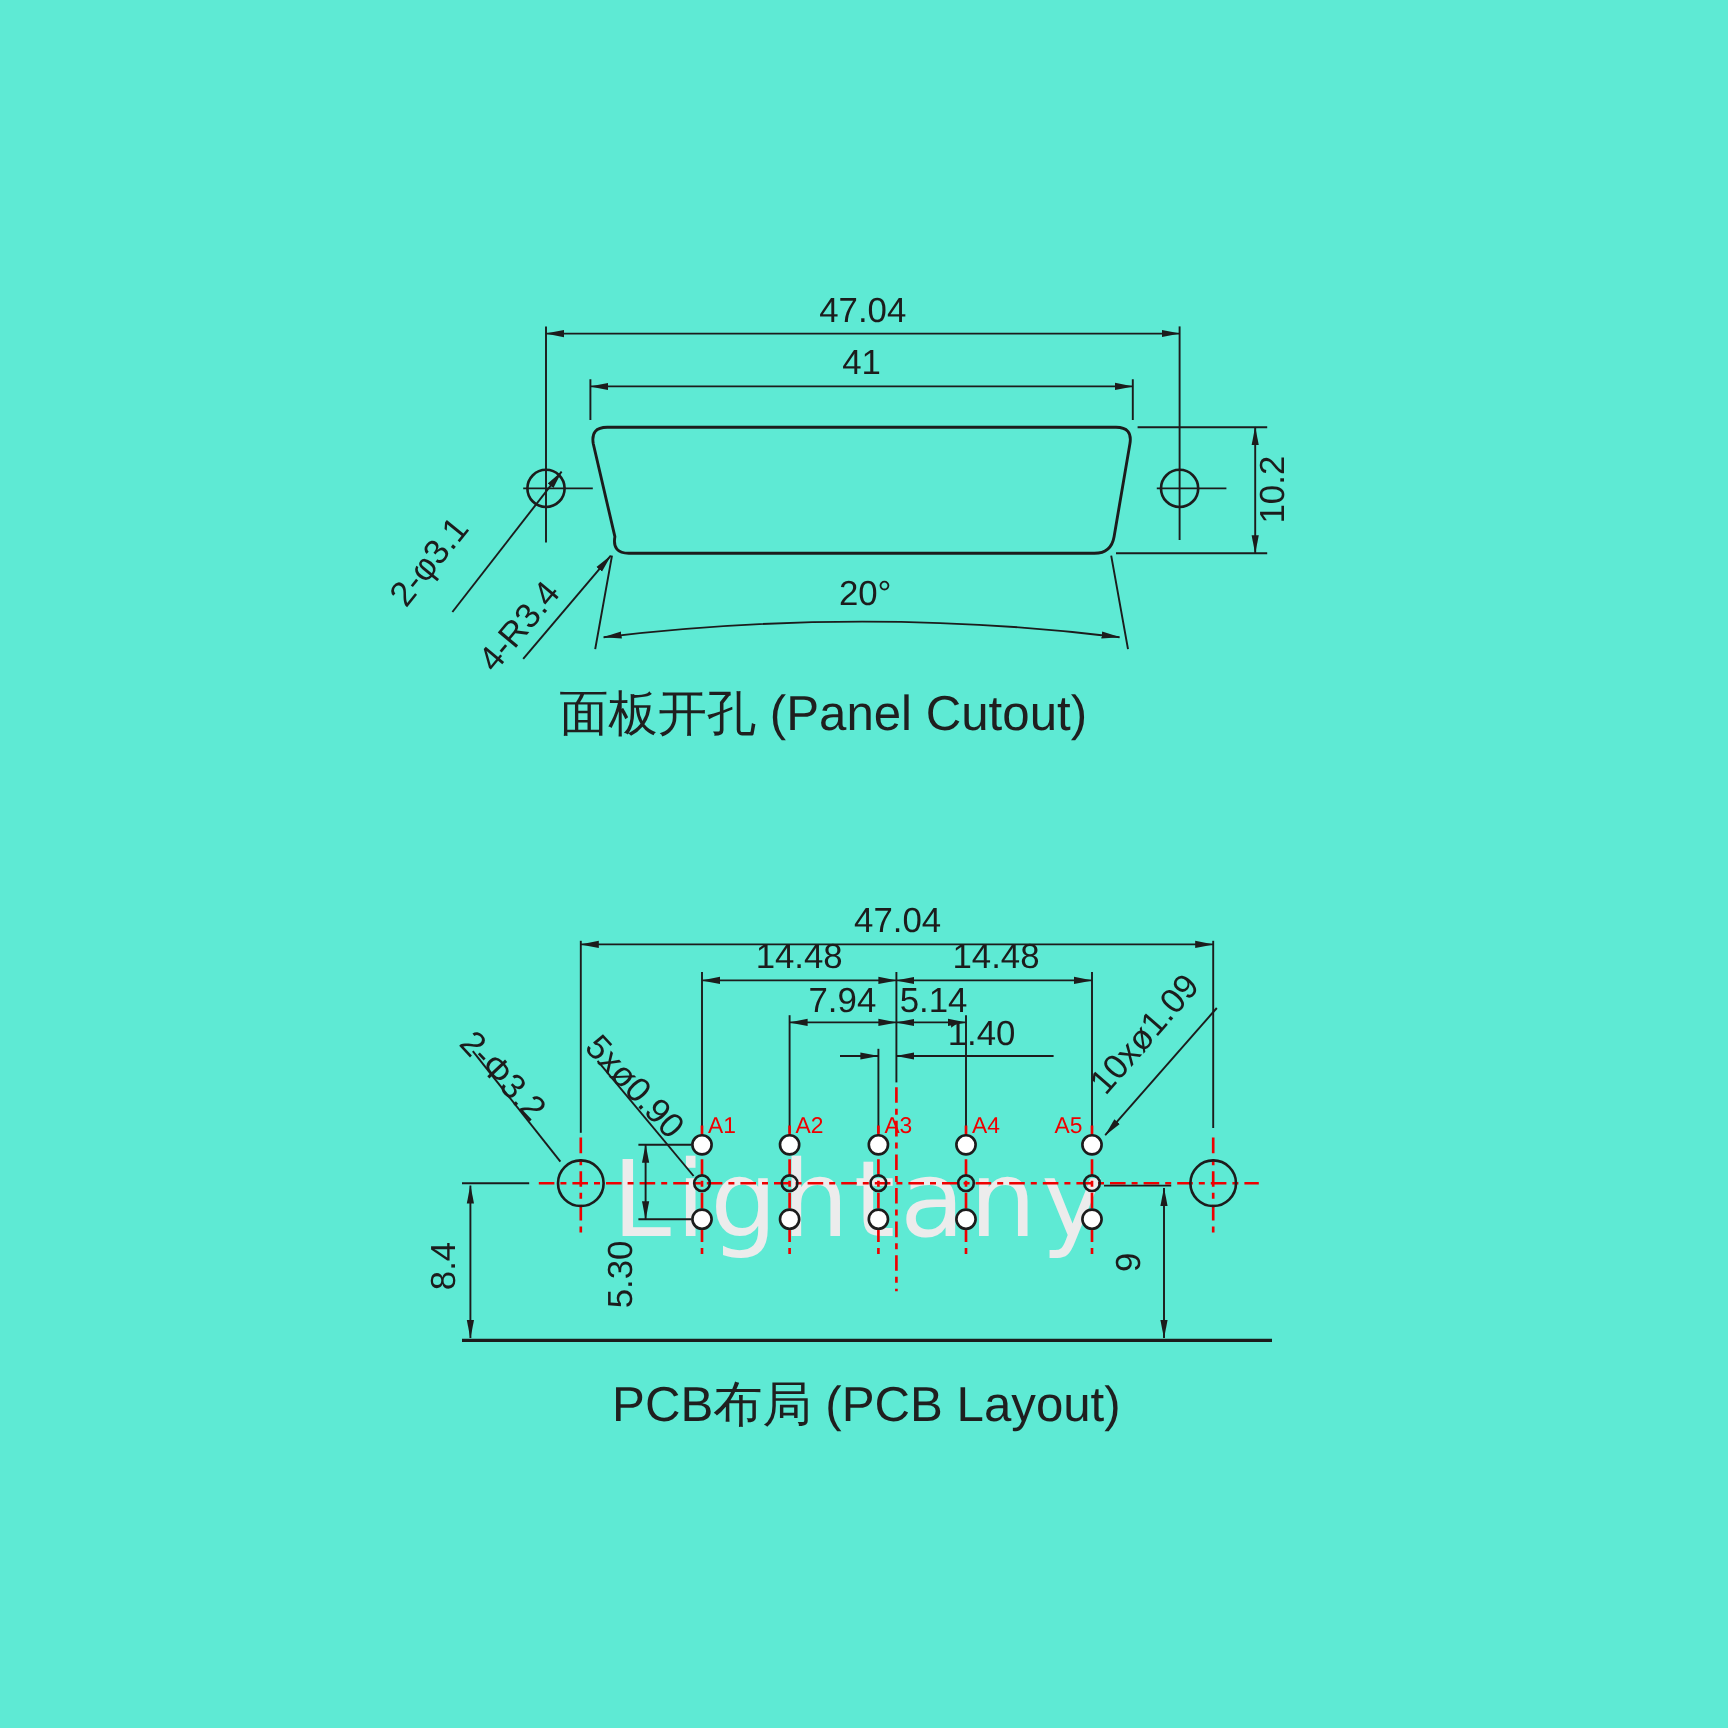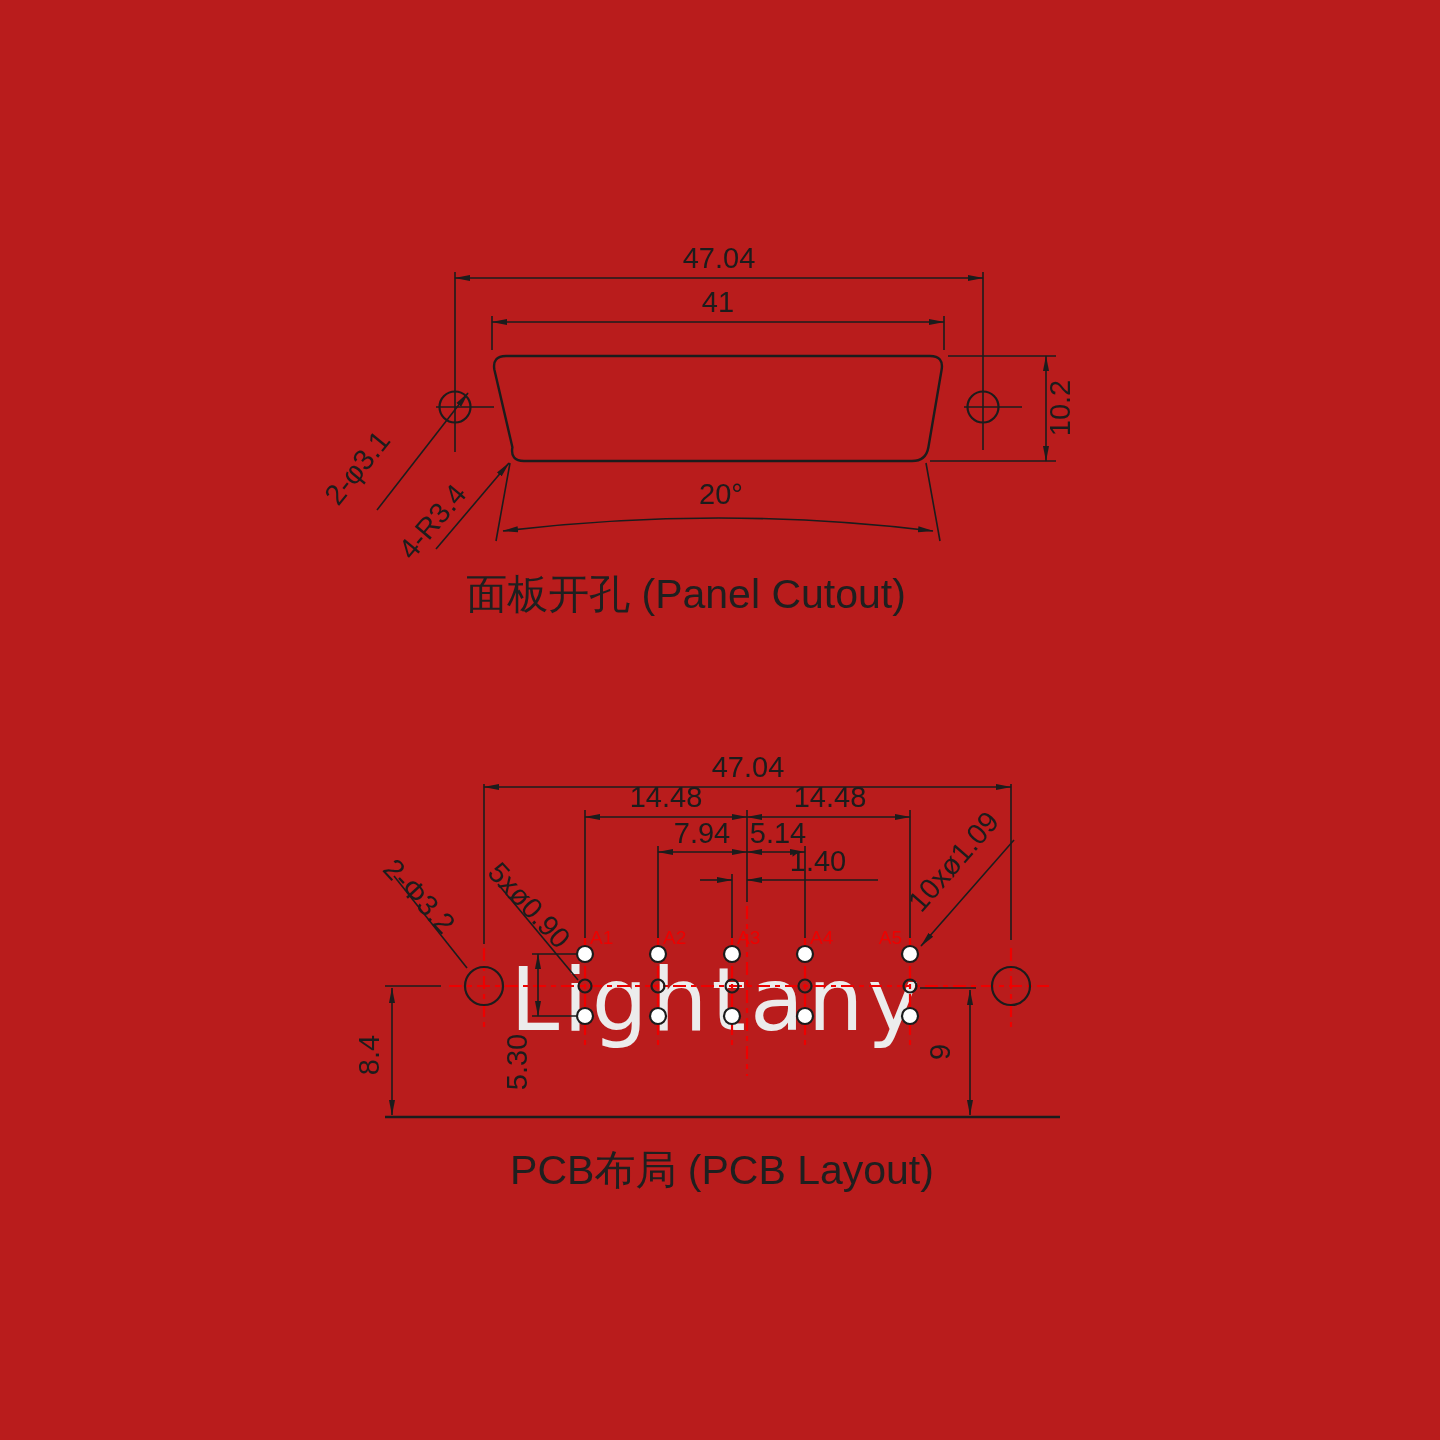--- a/index.html
+++ b/index.html
@@ -1,16 +1,16 @@
 <!DOCTYPE html>
 <html><head>
 <meta charset="utf-8">
 <style>
   html,body{margin:0;padding:0;background:#ffffff;}
-  #canvas{position:relative;width:1440px;height:1440px;background:#b91c1c;overflow:hidden;
+  #canvas{position:relative;width:1440px;height:1440px;background:#5eead4;overflow:hidden;
           font-family:"Liberation Sans", sans-serif;}
   svg{position:absolute;left:0;top:0;}
   .ln{stroke:#1c1c1c;stroke-width:1.6;fill:none;}
   .outline{stroke:#1c1c1c;stroke-width:2.4;fill:none;}
   .circ{stroke:#1c1c1c;stroke-width:2.2;fill:none;}
   .reddash{stroke:#ee0000;stroke-width:2.2;fill:none;stroke-dasharray:13 5 5 5;}
   .pin{stroke:#1c1c1c;stroke-width:2.2;fill:#ffffff;}
   .pinmid{stroke:#1c1c1c;stroke-width:2.2;fill:none;}
   .dimtxt{font-family:"Liberation Sans", sans-serif;font-size:29px;fill:#1c1c1c;}
   .pintxt{font-family:"Liberation Sans", sans-serif;font-size:19px;fill:#ee0000;}

